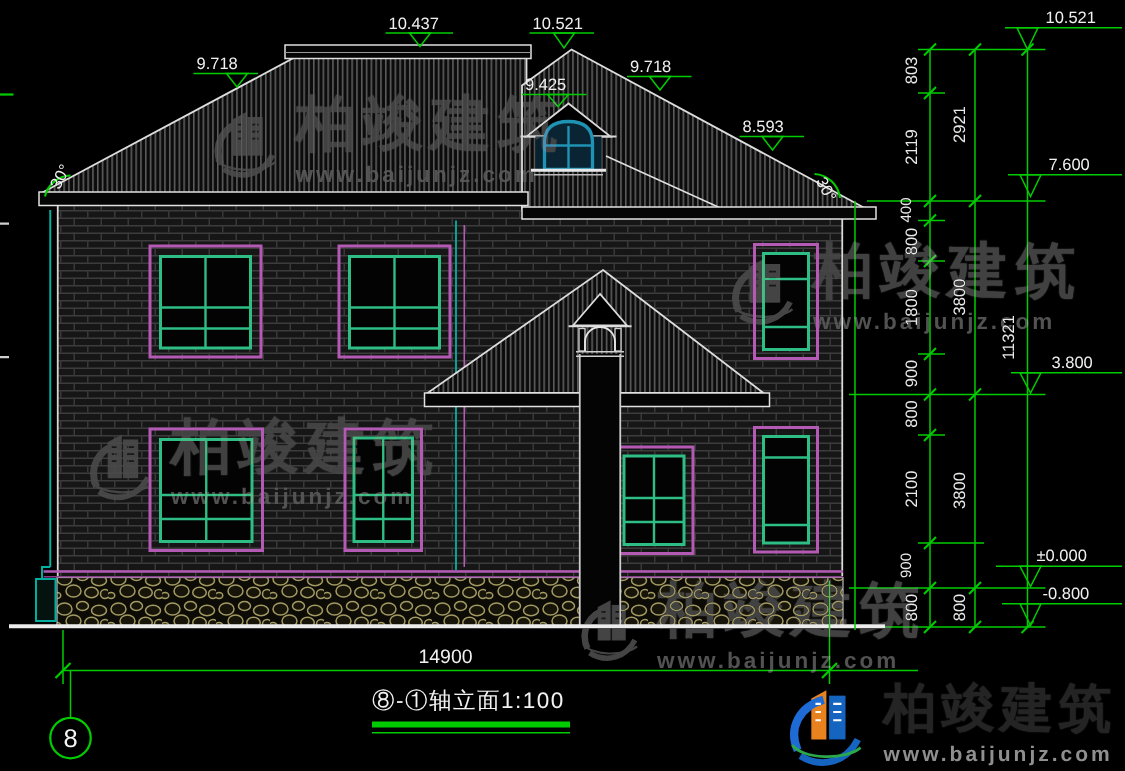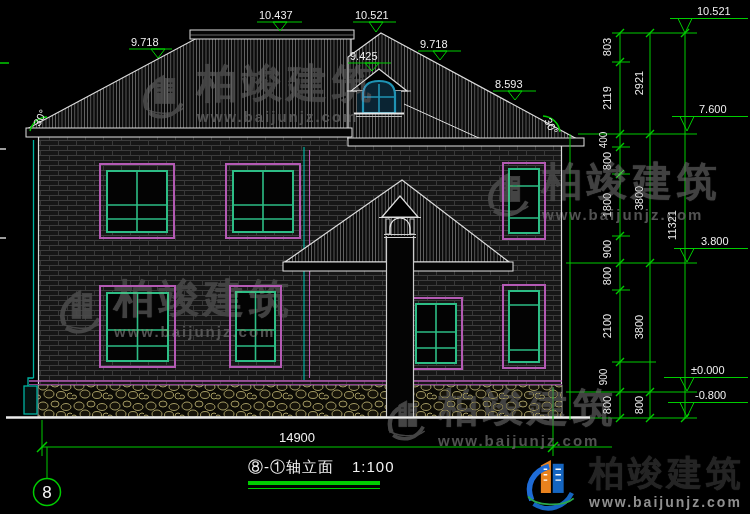--- a/index.html
+++ b/index.html
@@ -17,21 +17,21 @@
          text-shadow:0 0 1px #5a5a5a;white-space:nowrap;}
   .wm-url{font-size:15px;font-weight:bold;color:#595959;letter-spacing:2px;margin-top:5px;white-space:nowrap;}
   
   #brand{position:absolute;left:519px;top:451px;display:flex;align-items:center;gap:8px;z-index:4;}
   .brand-cn{font-size:35px;font-weight:bold;color:#242424;letter-spacing:4px;line-height:1;
             text-shadow:0 0 1px #383838;white-space:nowrap;}
   .brand-url{font-size:14px;font-weight:bold;color:#8f8f8f;letter-spacing:2px;margin-top:4px;white-space:nowrap;}
   
   #titleblock{position:absolute;left:248px;top:458px;z-index:4;color:#f2f2f2;}
   #title-row{font-size:15px;letter-spacing:1px;white-space:nowrap;}
-  #title-scale{margin-left:18px;}
+  #title-scale{}
   .title-underline{background:#00cc00;height:4px;width:132px;margin-top:4px;}
   .title-underline2{background:#00cc00;height:1px;width:132px;margin-top:3px;}
 </style>
 </head>
 <body>
 
 <div id="stage">
 
 <svg id="cad" width="750" height="514" viewBox="0 0 750 514">
   <defs>

